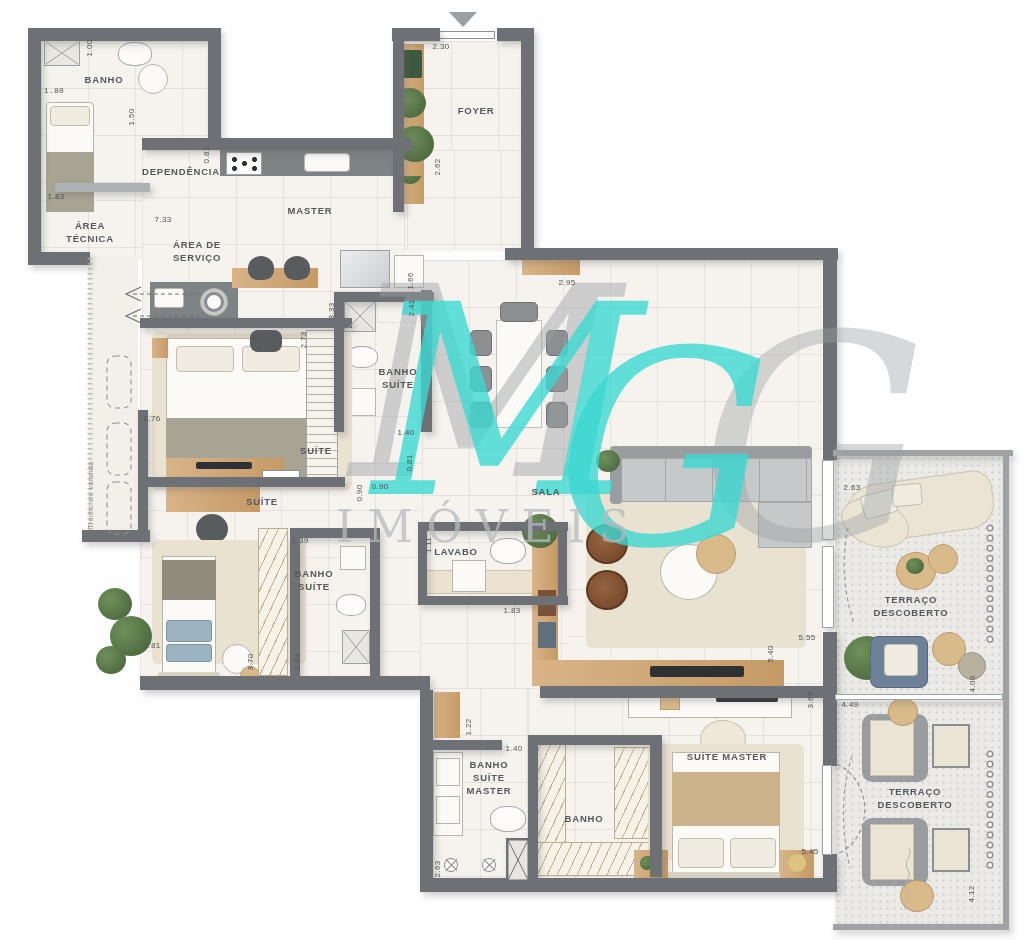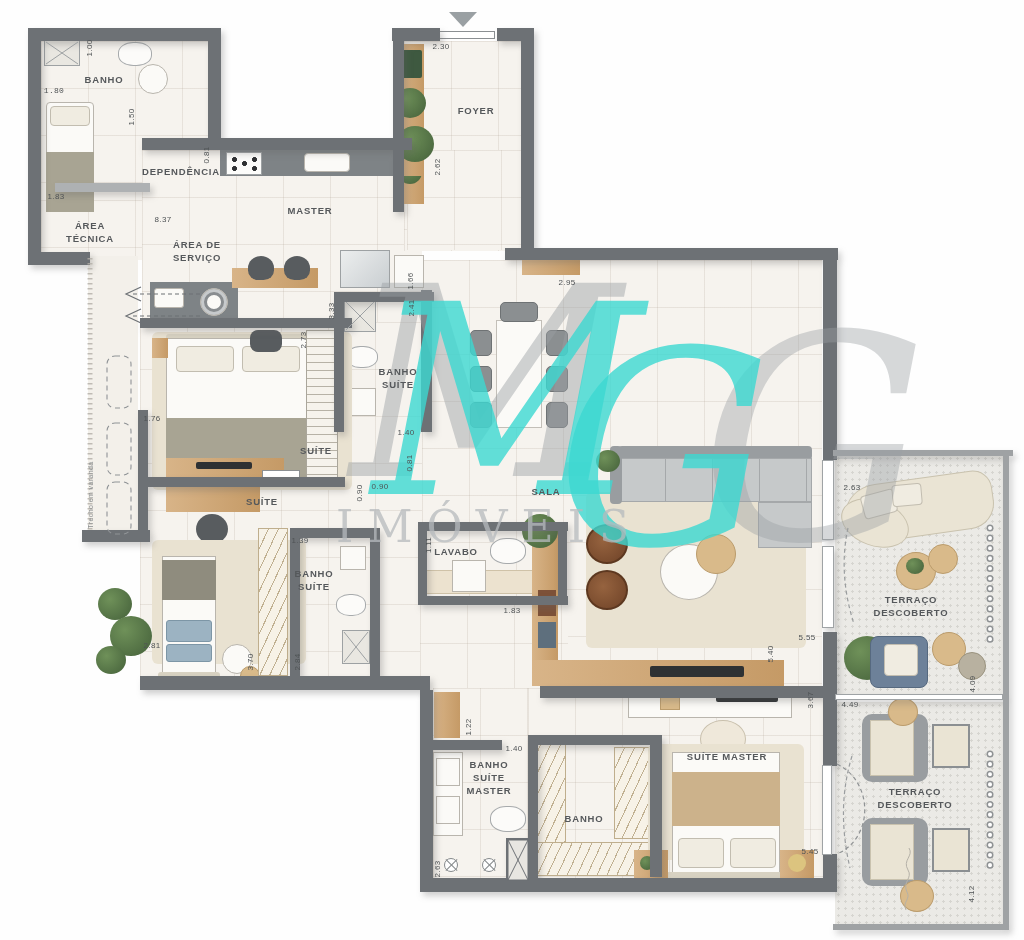--- a/index.html
+++ b/index.html
@@ -347,21 +347,21 @@
       <div class="lbl" style="left: 911px; top: 607px;">TERRAÇO DESCOBERTO</div>
       <div class="lbl" style="left: 915px; top: 799px;">TERRAÇO DESCOBERTO</div>
       <div class="lbl small rot" style="left: 91px; top: 495px;">Trecho em varanda</div>
     </div>
   <div id="dims">
       <div class="dim rot" style="left: 89px; top: 48px;">1.00</div>
       <div class="dim" style="left: 54px; top: 90px; font-family: Liberation Mono, monospace;">1.80</div>
       <div class="dim rot" style="left: 131px; top: 117px;">1.50</div>
       <div class="dim" style="left: 56px; top: 196px;">1.83</div>
       <div class="dim rot" style="left: 206px; top: 155px;">0.81</div>
-      <div class="dim" style="left: 163px; top: 219px;">8.37</div>
+      <div class="dim" style="left: 163px; top: 219px;">7.33</div>
       <div class="dim" style="left: 441px; top: 46px;">2.30</div>
       <div class="dim rot" style="left: 437px; top: 167px;">2.62</div>
       <div class="dim" style="left: 567px; top: 282px;">2.95</div>
       <div class="dim rot" style="left: 410px; top: 281px;">1.66</div>
       <div class="dim rot" style="left: 411px; top: 308px;">2.41</div>
       <div class="dim rot" style="left: 331px; top: 311px;">3.33</div>
       <div class="dim rot" style="left: 303px; top: 340px;">2.73</div>
       <div class="dim" style="left: 152px; top: 418px;">1.76</div>
       <div class="dim" style="left: 406px; top: 432px;">1.40</div>
       <div class="dim rot" style="left: 409px; top: 463px;">0.81</div>

